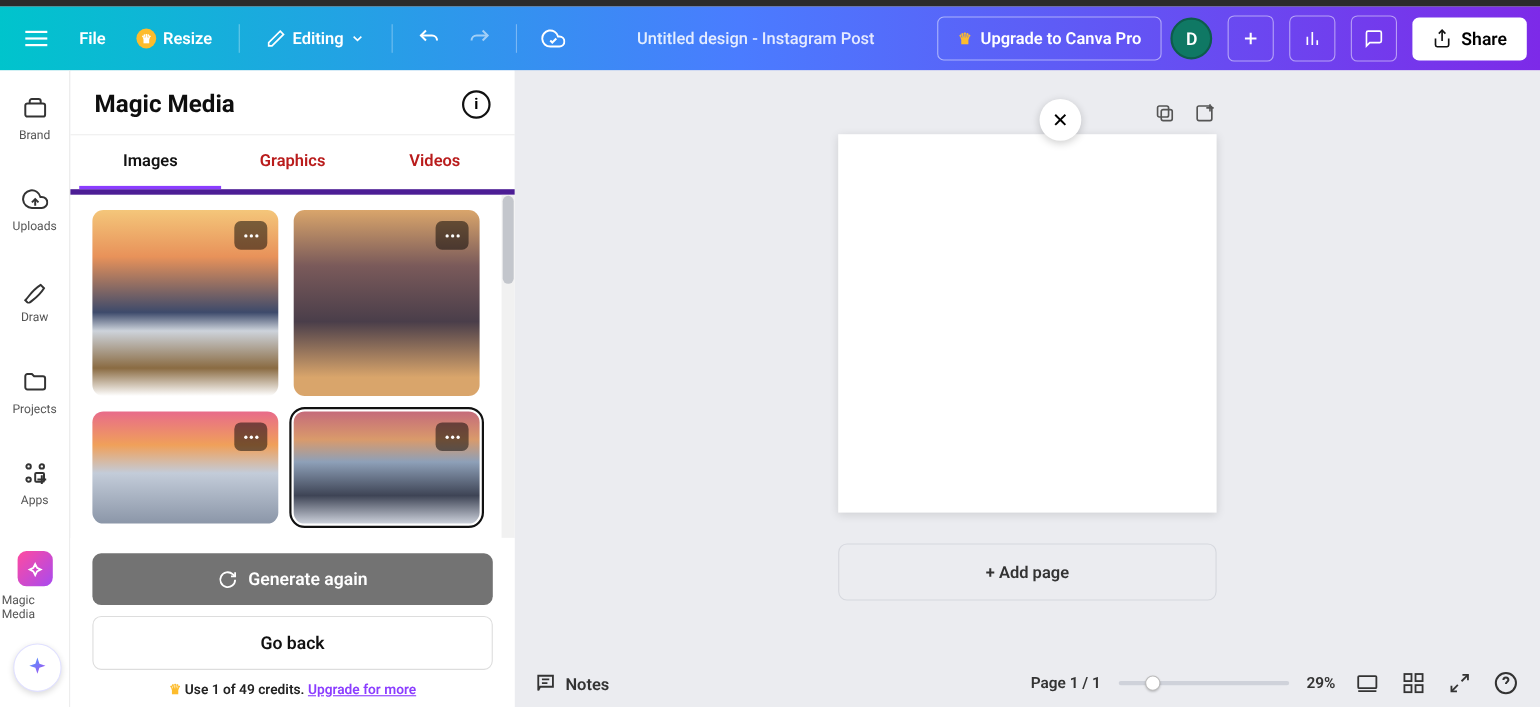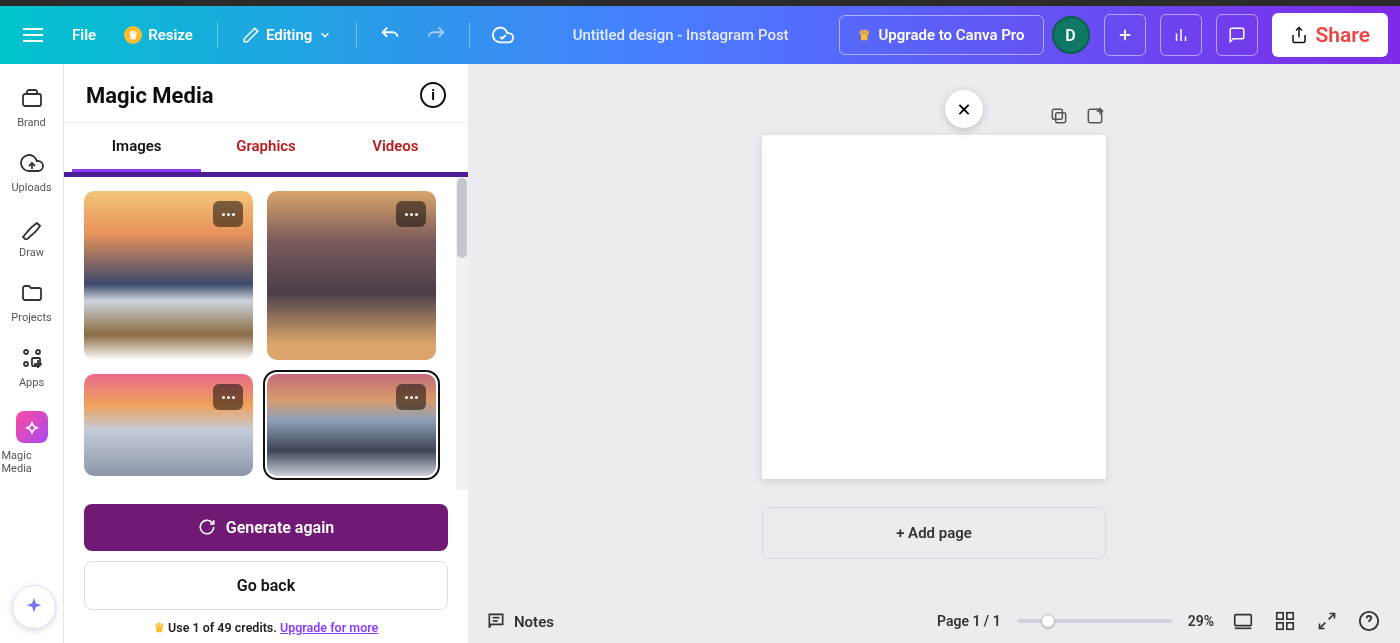--- a/index.html
+++ b/index.html
@@ -14,25 +14,25 @@
 .hamburger span::before{ top:-6px;} .hamburger span::after{ top:6px;}
 .hbtn { color:#fff; font-size:15px; font-weight:600; padding:8px 10px; display:flex; align-items:center; gap:6px; cursor:pointer; border-radius:4px; }
 .crown { width:18px; height:18px; background:#fdbc2c; border-radius:50%; display:inline-flex; align-items:center; justify-content:center; color:#fff; font-size:10px; }
 .crown::before{ content:"♛"; color:#fff; font-size:11px; }
 .hicon { width:38px; height:38px; display:flex; align-items:center; justify-content:center; cursor:pointer; color:#fff; border-radius:4px; }
 .vdiv { width:1px; height:26px; background:rgba(255,255,255,0.35); margin:0 6px; }
 .title-center { flex:1; text-align:center; color:rgba(255,255,255,0.85); font-size:15px; font-weight:500; }
 .upgrade-btn { border:1px solid rgba(255,255,255,0.5); padding:10px 18px; border-radius:6px; color:#fff; font-weight:600; font-size:15px; display:flex; align-items:center; gap:8px; cursor:pointer;}
 .avatar { width:38px; height:38px; border-radius:50%; background:#0f7864; color:#fff; display:flex; align-items:center; justify-content:center; font-weight:600; border:2px solid #0d5c4c; }
 .iconbtn { width:42px; height:42px; border:1px solid rgba(255,255,255,0.5); border-radius:6px; display:flex; align-items:center; justify-content:center; color:#fff; cursor:pointer; margin-left:6px;}
-.share-btn { background:#fff; color:#ef4444; padding:10px 18px; border-radius:6px; font-weight:600; font-size:21px; display:flex; align-items:center; gap:8px; cursor:pointer; margin-left:6px;}
+.share-btn { background:#fff; color:#000000; padding:10px 18px; border-radius:6px; font-weight:600; font-size:16px; display:flex; align-items:center; gap:8px; cursor:pointer; margin-left:6px;}
 
 .main { display:flex; height:579px; }
 
-.rail { width:64px; background:#fff; border-right:1px solid #e5e5e5; display:flex; flex-direction:column; align-items:center; padding-top:14px; gap:2px;}
+.rail { width:64px; background:#fff; border-right:1px solid #e5e5e5; display:flex; flex-direction:column; align-items:center; padding-top:14px; gap:20px;}
 .rail-item { width:60px; padding:8px 0 12px 0; display:flex; flex-direction:column; align-items:center; gap:6px; cursor:pointer; font-size:11px; color:#555;}
 .rail-item svg { color:#333; }
 .rail-item.active .rail-icon-wrap { background:linear-gradient(135deg,#ff4aa0,#a84af0); border-radius:8px; padding:6px;}
 .rail-item.active svg { color:#fff; }
 .rail .magic-circle { position:absolute; bottom:14px; left:12px; width:44px; height:44px; border-radius:50%; background:#fff; border:1px solid #e0e0ff; display:flex; align-items:center; justify-content:center; box-shadow:0 2px 6px rgba(0,0,0,0.15);}
 
 .panel { width:404px; background:#fff; display:flex; flex-direction:column; position:relative; }
 .panel-head { display:flex; align-items:center; justify-content:space-between; padding:18px 22px 14px 22px; }
 .panel-title { font-size:22px; font-weight:700; color:#0e0e0e; }
 .info-icon { width:26px; height:26px; border:2px solid #111; border-radius:50%; display:flex; align-items:center; justify-content:center; font-weight:700; font-size:14px; cursor:pointer;}
@@ -43,28 +43,28 @@
 .img-grid { display:grid; grid-template-columns:1fr 1fr; gap:14px; }
 .thumb { position:relative; aspect-ratio:1/1; border-radius:10px; overflow:hidden; cursor:pointer;}
 .thumb.selected { outline:2px solid #111; outline-offset:2px; }
 .dots { position:absolute; top:10px; right:10px; width:30px; height:26px; border-radius:6px; background:rgba(0,0,0,0.5); display:flex; align-items:center; justify-content:center; gap:2px; cursor:pointer;}
 .dots span{ width:3px; height:3px; background:#fff; border-radius:50%;}
 .mountain-a { background:linear-gradient(180deg,#f4c67a 0%,#e8925a 25%,#3d4a6b 55%,#cdd3db 65%,#8a6b42 85%,#fff 100%);}
 .mountain-b { background:linear-gradient(180deg,#d9a56b 0%,#7a5a5a 30%,#4a3e4a 60%,#d9a56b 90%);}
 .mountain-c { background:linear-gradient(180deg,#e86b8a 0%,#f0a05a 30%,#c3ccd9 55%,#8b96a8 100%);}
 .mountain-d { background:linear-gradient(180deg,#c56b7a 0%,#d99a6b 25%,#8ea0b8 45%,#3e4455 75%,#ccd1db 100%);}
 .panel-bottom { padding:14px 20px 8px 20px; background:#fff; }
-.gen-btn { width:100%; padding:14px; background:#701a75; color:#fff; border:none; border-radius:8px; font-size:16px; font-weight:600; display:flex; align-items:flex-start; justify-content:center; gap:10px; cursor:pointer;}
+.gen-btn { width:100%; padding:14px; background:#737373; color:#fff; border:none; border-radius:8px; font-size:16px; font-weight:600; display:flex; align-items:center; justify-content:center; gap:10px; cursor:pointer;}
 .back-btn { width:100%; padding:14px; background:#fff; color:#111; border:1px solid #ddd; border-radius:8px; font-size:16px; font-weight:600; margin-top:10px; cursor:pointer;}
 .credits { text-align:center; font-size:12.5px; color:#222; margin-top:10px; font-weight:600;}
 .credits a { color:#8b3dff; text-decoration:underline; cursor:pointer;}
 .close-btn { width:38px; height:38px; border-radius:50%; background:#fff; box-shadow:0 2px 8px rgba(0,0,0,0.2); display:flex; align-items:center; justify-content:center; font-size:18px; cursor:pointer; position:absolute; top:26px; left:477px;}
 
 .canvas-area { flex:1; position:relative; background:#ebecf0; display:flex; flex-direction:column; }
-.canvas-inner { flex:1; display:flex; flex-direction:column; align-items:center; padding-top:41px;}
+.canvas-inner { flex:1; display:flex; flex-direction:column; align-items:center; padding-top:28px;}
 .page-actions { width:344px; display:flex; justify-content:flex-end; gap:14px; margin-bottom:8px; color:#555;}
 .page-actions .pa { width:22px; height:22px; cursor:pointer; display:flex; align-items:center; justify-content:center;}
 .artboard { width:344px; height:344px; background:#fff; box-shadow:0 2px 8px rgba(0,0,0,0.12);}
 .add-page { width:344px; margin-top:28px; padding:16px; border:1px solid #d6d8de; border-radius:8px; text-align:center; font-size:15px; font-weight:600; color:#333; cursor:pointer; background:transparent;}
 
 .bottombar { height:44px; display:flex; align-items:center; padding:0 18px; gap:16px; color:#333;}
 .notes { display:flex; align-items:flex-end; gap:8px; font-weight:600; font-size:15px; cursor:pointer;}
 .spacer { flex:1;}
 .pg { font-size:14px; font-weight:600;}
 .slider { width:155px; height:4px; background:#cfd2da; border-radius:2px; position:relative;}

